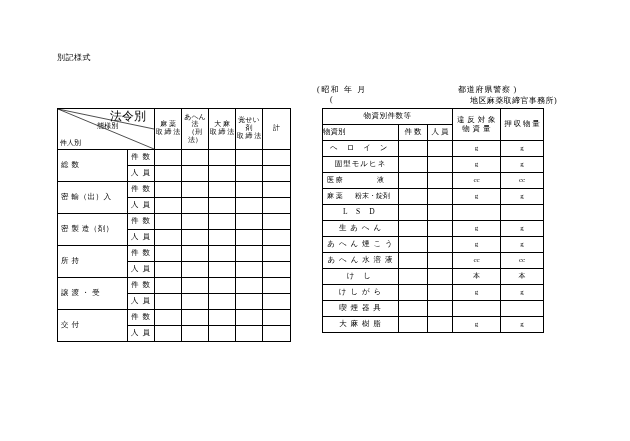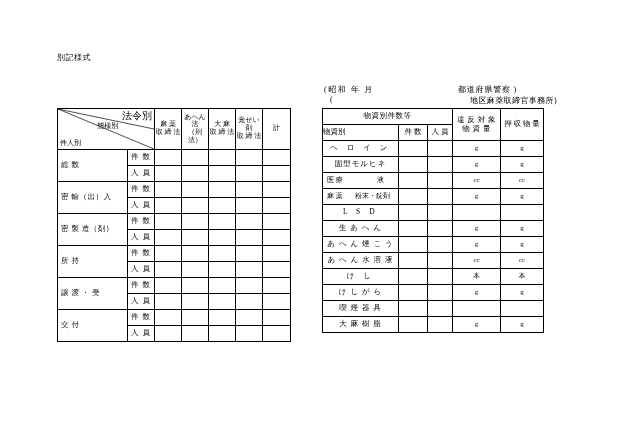--- a/index.html
+++ b/index.html
@@ -31,21 +31,21 @@
   .doc-title {
     position: absolute;
     left: 190px;
     top: 68px;
     font-size: 9px;
     letter-spacing: 2.2px;
     white-space: nowrap;
   }
   .date-line {
     position: absolute;
-    left: 324px;
+    left: 317px;
     top: 84px;
     font-size: 8px;
     letter-spacing: 1.6px;
     white-space: nowrap;
   }
   .org-line1 {
     position: absolute;
     left: 458px;
     top: 84px;
     font-size: 8px;
@@ -92,23 +92,23 @@
     position: relative;
     height: 40px !important;
   }
   .corner-cell .diag {
     position: absolute;
     left: 0; top: 0;
     width: 100%; height: 100%;
   }
   .corner-cell .lbl-a {
     position: absolute;
-    right: 2px;
+    right: 8px;
     top: 1px;
-    font-size: 10px;
+    font-size: 12px;
     white-space: nowrap;
   }
   .corner-cell .lbl-b {
     position: absolute;
     left: 50%;
     top: 14px;
     transform: translateX(-42%);
     font-size: 7px;
     white-space: nowrap;
   }

